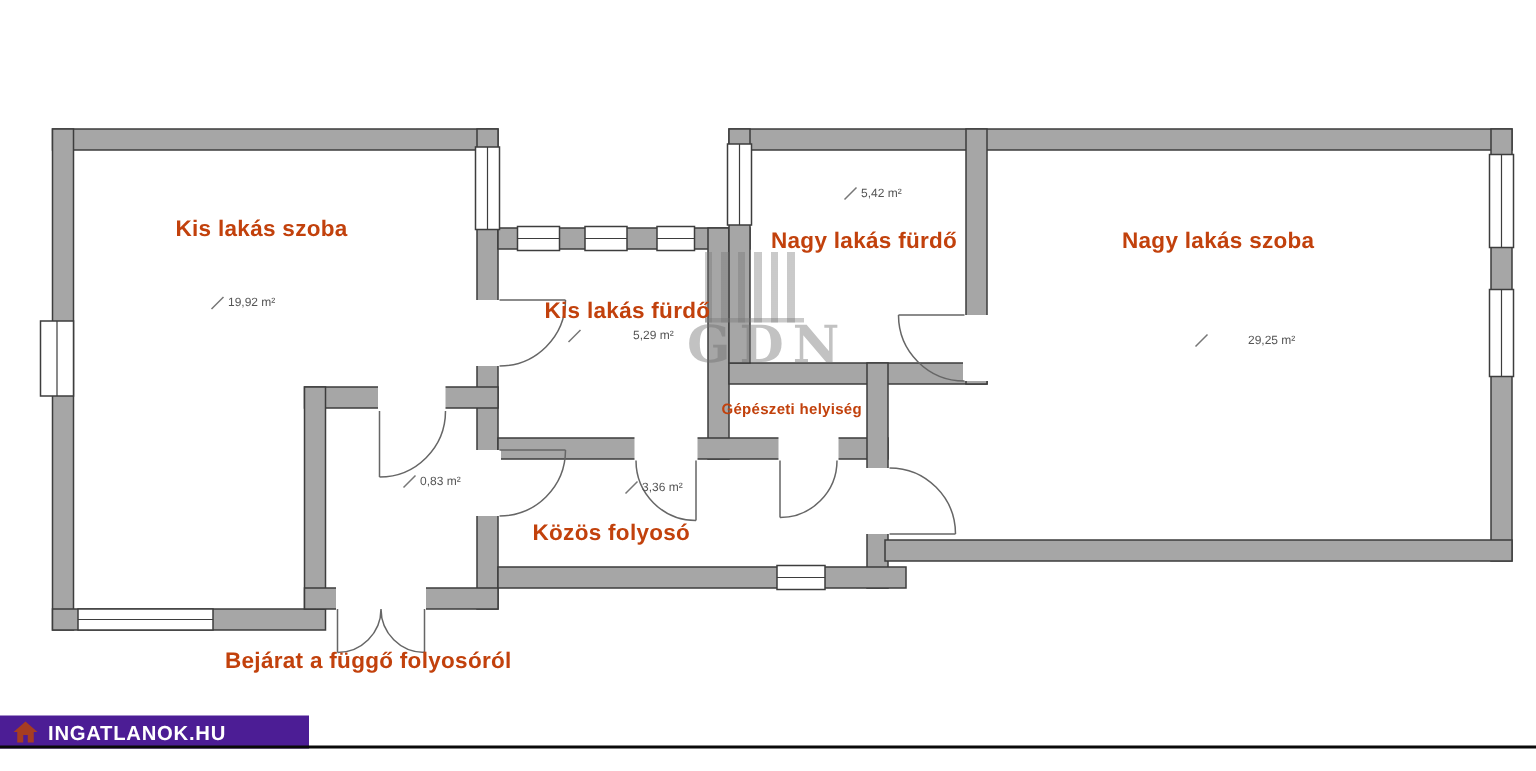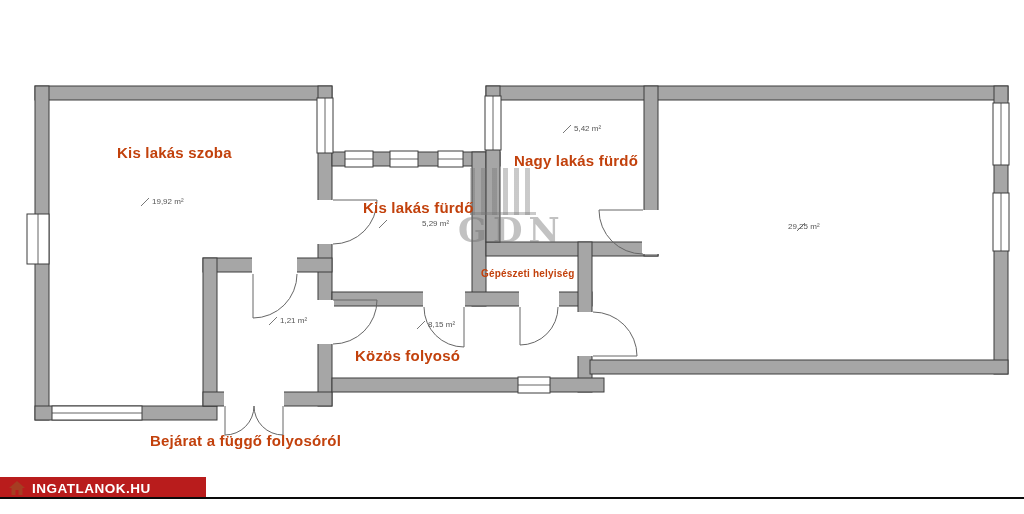--- a/index.html
+++ b/index.html
@@ -20,21 +20,21 @@
   .wm-stripes{
     position:absolute;left:470px;top:168px;width:66px;height:44px;
     background:repeating-linear-gradient(90deg,rgba(115,115,115,.38) 0 5px,transparent 5px 11px);
     border-bottom:3px solid rgba(115,115,115,.38);
   }
   .wm-text{
     position:absolute;left:458px;top:210px;font-size:34px;font-weight:bold;
     font-family:"DejaVu Serif",serif;color:rgba(110,110,110,.42);letter-spacing:6px;text-align:right;
   }
   .footer-bar{
-    position:absolute;left:0;top:477px;width:206px;height:22px;background:#b91c1c;
+    position:absolute;left:0;top:477px;width:206px;height:22px;background:#4c1d95;
     display:flex;align-items:center;padding-left:8px;box-sizing:border-box;
   }
   .footer-brand{color:#ffffff;font-weight:bold;font-size:13.5px;letter-spacing:.5px;margin-left:6px;}
   .footer-line{position:absolute;left:0;top:497px;width:1024px;height:2px;background:#0a0a0a;}
 </style>
 </head>
 <body>
 
 <div id="stage">
 
@@ -107,30 +107,31 @@
   </svg>
 
   <div class="watermark">
     <div class="wm-stripes"></div>
     <div class="wm-text">GDN</div>
   </div>
 
   <div class="room-label" style="left:117px;top:144px;">Kis lakás szoba</div>
   <div class="room-label" style="left:363px;top:199px;">Kis lakás fürdő</div>
   <div class="room-label" style="left:514px;top:152px;">Nagy lakás fürdő</div>
+  <div class="room-label" style="left:748px;top:152px;">Nagy lakás szoba</div>
   <div class="room-label" style="left:355px;top:347px;">Közös folyosó</div>
   <div class="room-label small" style="left:481px;top:268px;">Gépészeti helyiség</div>
   <div class="room-label" style="left:150px;top:432px;">Bejárat a függő folyosóról</div>
 
   <div class="area-label" style="left:152px;top:197px;">19,92 m²</div>
   <div class="area-label" style="left:390px;top:219px;padding-left:32px;">5,29 m²</div>
   <div class="area-label" style="left:574px;top:124px;">5,42 m²</div>
-  <div class="area-label" style="left:788px;top:222px;">29,25 m²</div>
-  <div class="area-label" style="left:428px;top:320px;">8,15 m²</div>
-  <div class="area-label" style="left:280px;top:316px;">1,21 m²</div>
+  <div class="area-label" style="left:832px;top:222px;">29,25 m²</div>
+  <div class="area-label" style="left:428px;top:320px;">3,36 m²</div>
+  <div class="area-label" style="left:280px;top:316px;">0,83 m²</div>
 
   <div class="footer-bar">
     <svg width="18" height="16" viewBox="0 0 18 16">
       <path d="M9,1 L17,8 L14.5,8 L14.5,15 L10.5,15 L10.5,10 L7.5,10 L7.5,15 L3.5,15 L3.5,8 L1,8 Z" fill="#a63d22"></path>
     </svg>
     <span class="footer-brand">INGATLANOK.HU</span>
   </div>
   <div class="footer-line"></div>
 
 </div>

